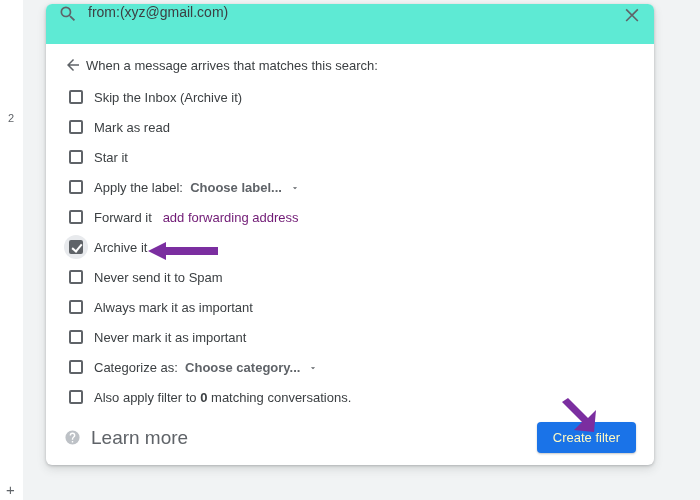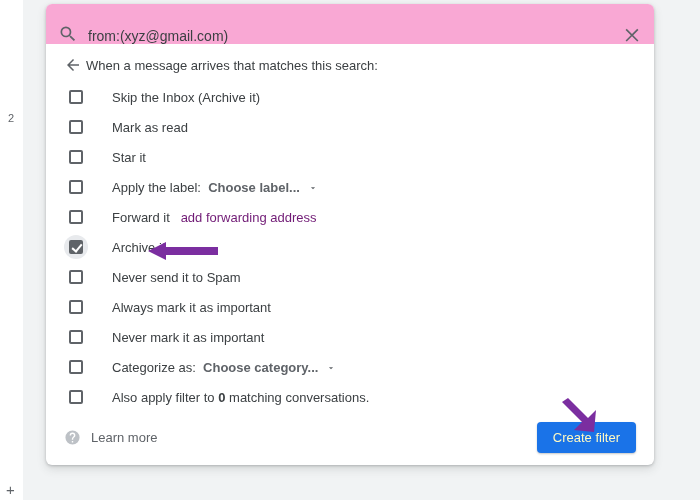--- a/index.html
+++ b/index.html
@@ -39,23 +39,23 @@
     top: 4px;
     width: 608px;
     background: #fff;
     border-radius: 6px;
     box-shadow: 0 1px 3px rgba(60,64,67,0.28), 0 4px 10px rgba(60,64,67,0.15);
     padding-bottom: 12px;
   }
 
   .search-bar {
     display: flex;
-    align-items: flex-end;
+    align-items: flex-start;
     height: 40px;
-    background: #f9a8d4;
+    background: #5eead4;
     border-radius: 6px 6px 0 0;
     padding: 0 12px;
   }
   .search-bar .search-icn,
   .search-bar .close-icn {
     width: 20px; height: 20px;
     fill: #5f6368;
     flex-shrink: 0;
     cursor: pointer;
   }
@@ -82,21 +82,21 @@
     color: #3c4043;
   }
 
   .option-list {
     padding: 0 18px;
   }
   .option-row {
     display: flex;
     align-items: center;
     height: 30px;
-    gap: 24px;
+    gap: 6px;
   }
   .cb-wrap {
     width: 24px; height: 24px;
     display: inline-flex;
     align-items: center;
     justify-content: center;
     border-radius: 50%;
     cursor: pointer;
   }
   .cb-wrap.highlight {
@@ -138,21 +138,21 @@
     display: flex;
     align-items: center;
     justify-content: space-between;
     padding: 10px 18px 0 18px;
   }
   .learn {
     display: flex;
     align-items: center;
     gap: 10px;
     color: #5f6368;
-    font-size: 13px;
+    font-size: 19px;
     cursor: pointer;
   }
   .help-icn {
     width: 17px; height: 17px;
     fill: #bdc1c6;
   }
   .create-btn {
     background: #1a73e8;
     color: #fef9c3;
     border: none;

